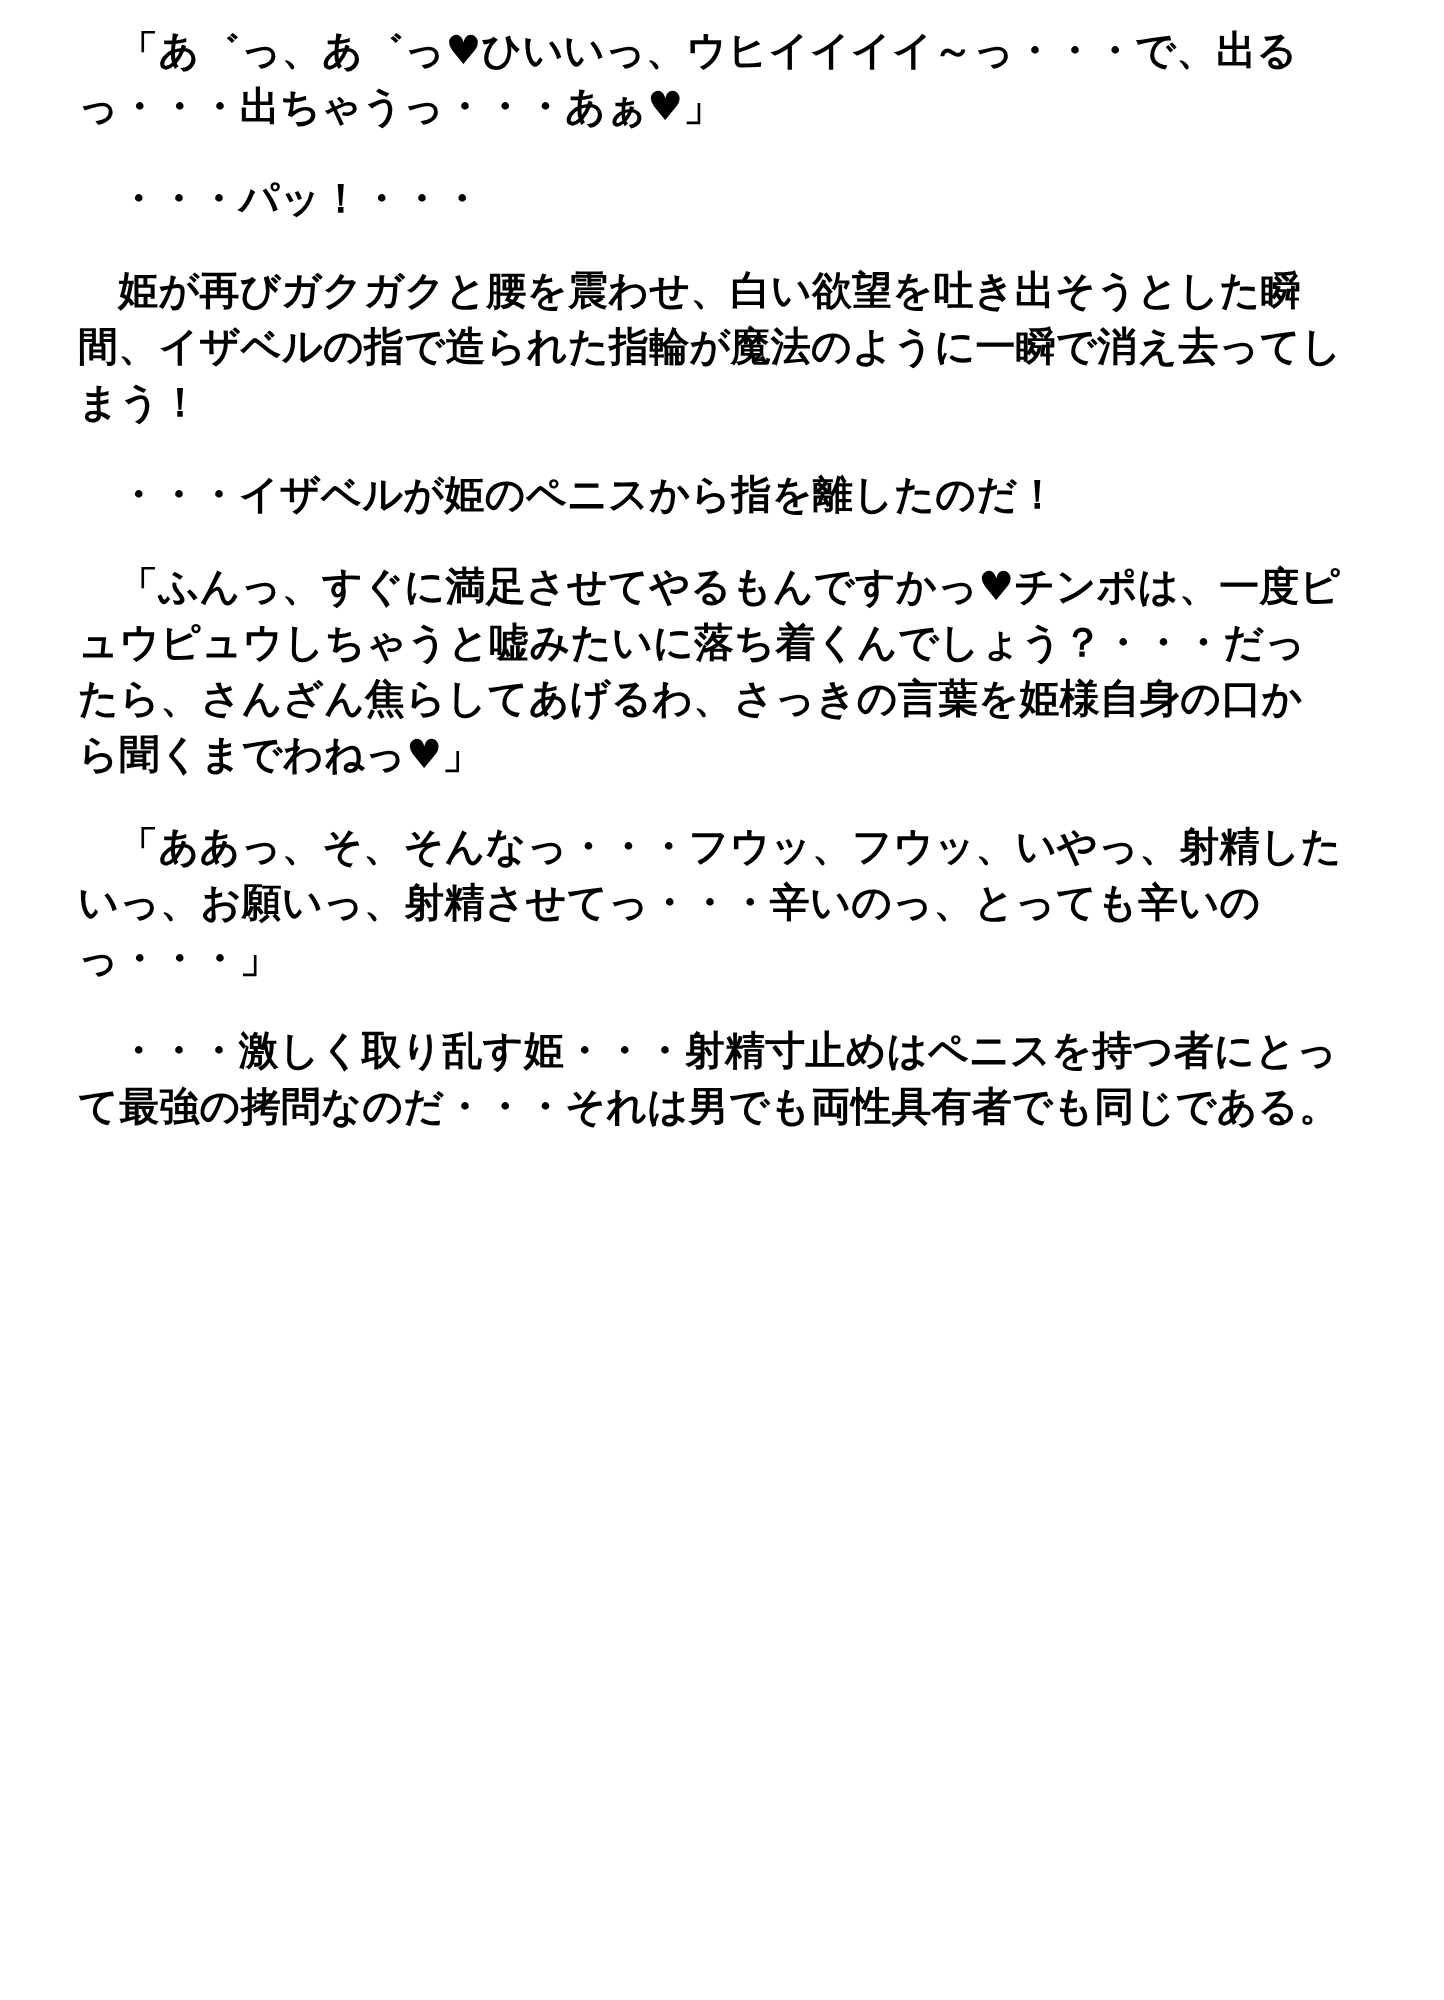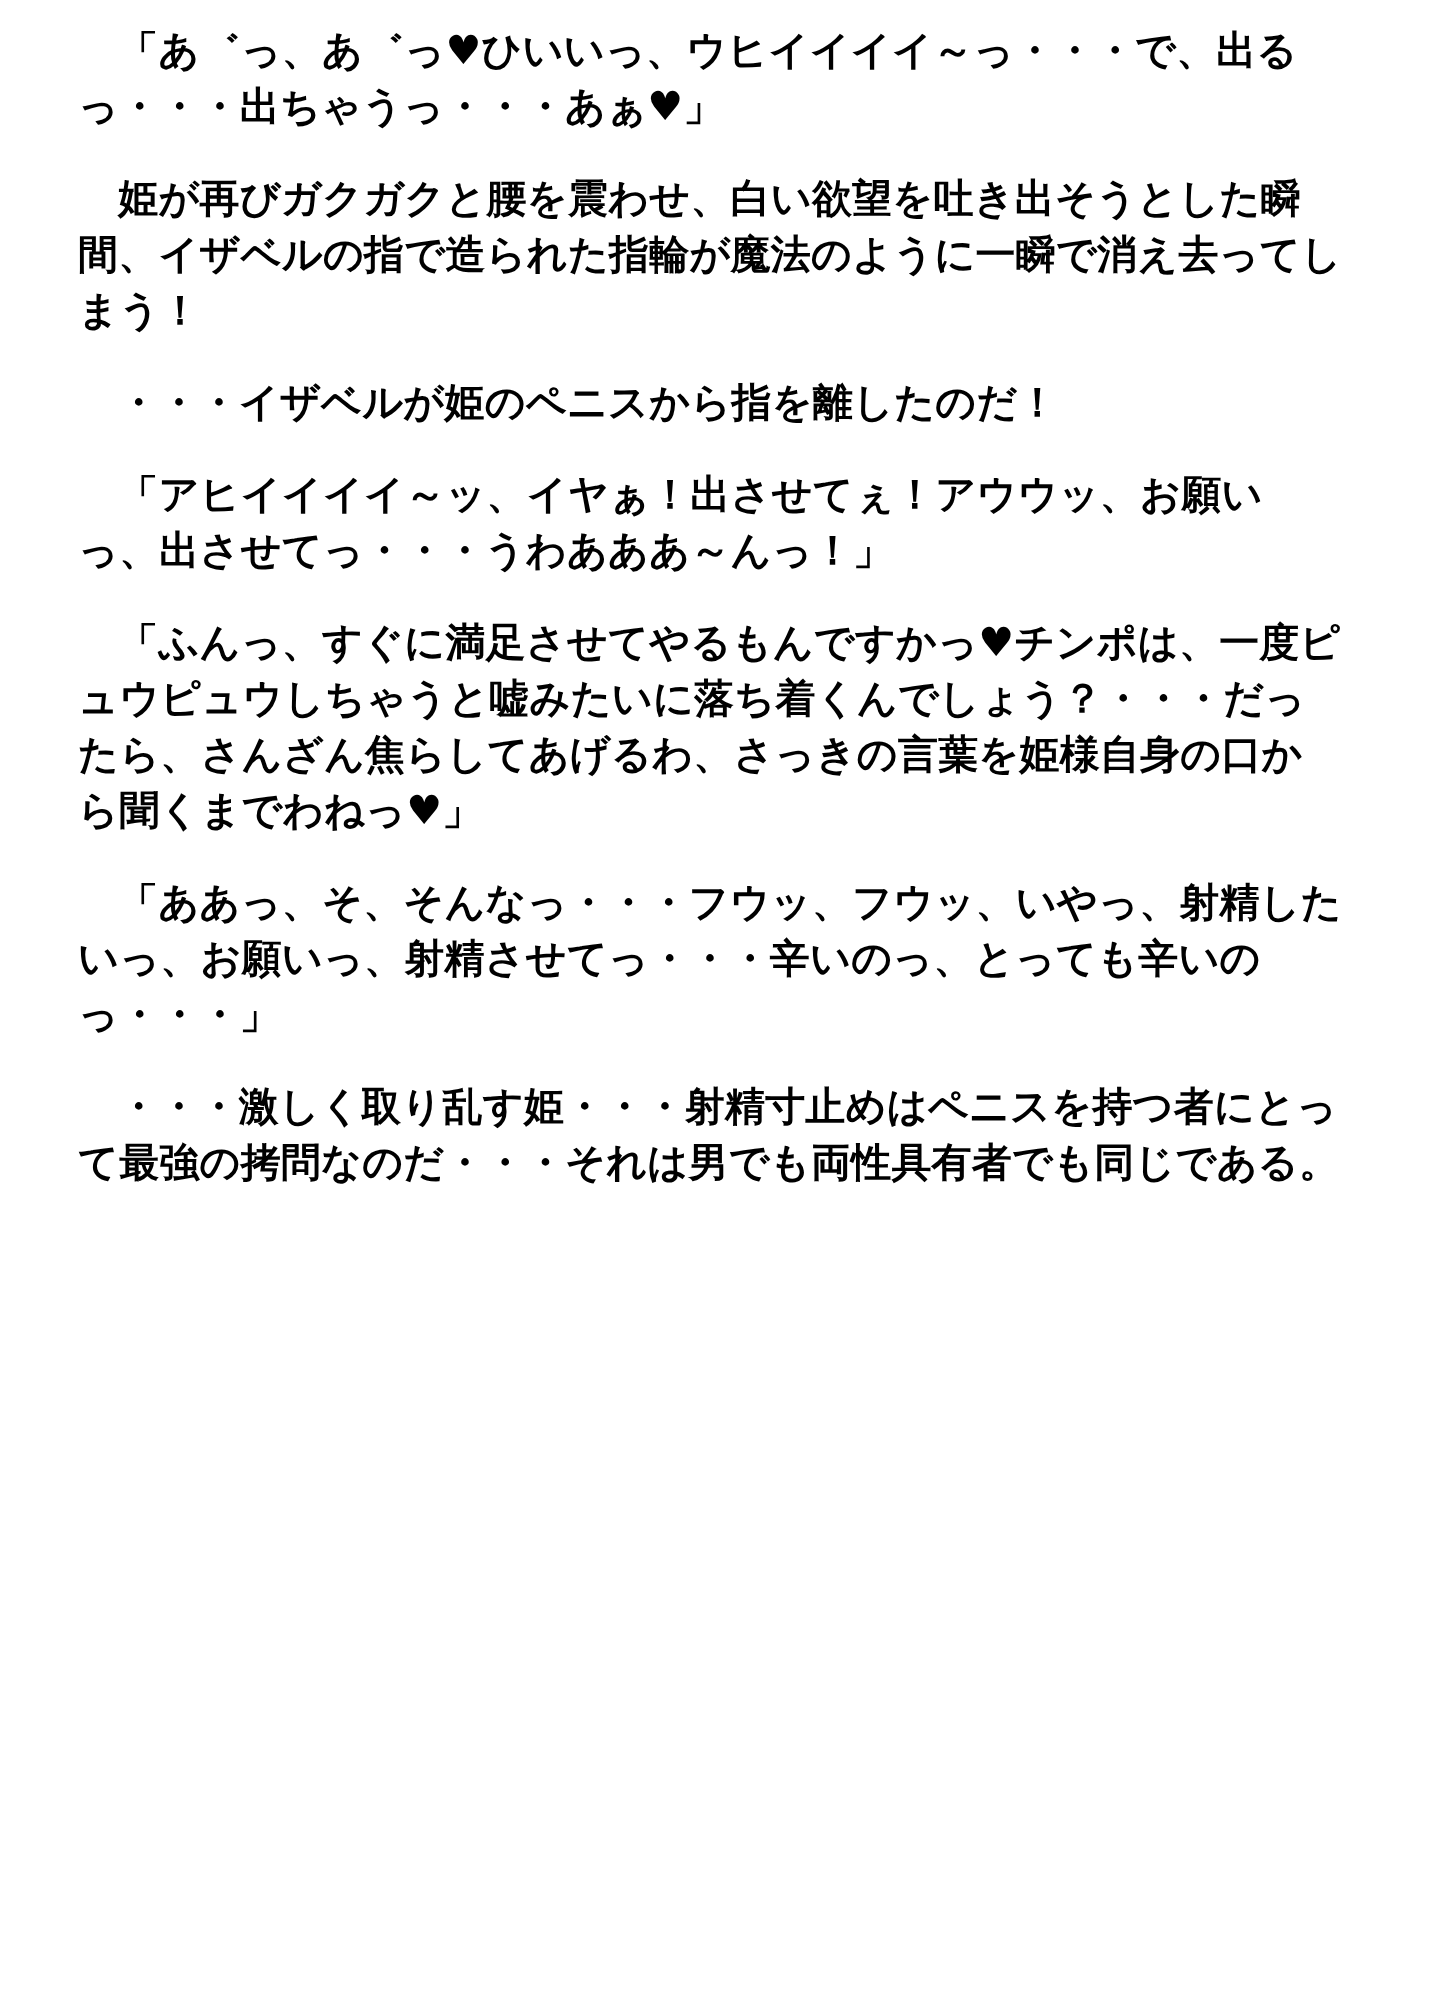--- a/index.html
+++ b/index.html
@@ -36,19 +36,19 @@
   }
   .para.tight {
     margin-bottom: 0;
   }
 </style>
 </head>
 <body>
 
 <div class="page">
   <p class="para">　「あ゛っ、あ゛っ♥ひいいっ、ウヒイイイイ～っ・・・で、出るっ・・・出ちゃうっ・・・あぁ♥」</p>
+  <p class="para">　・・・パッ！・・・</p>
   <p class="para">　姫が再びガクガクと腰を震わせ、白い欲望を吐き出そうとした瞬間、イザベルの指で造られた指輪が魔法のように一瞬で消え去ってしまう！</p>
   <p class="para">　・・・イザベルが姫のペニスから指を離したのだ！</p>
-  <p class="para">　「アヒイイイイ～ッ、イヤぁ！出させてぇ！アウウッ、お願いっ、出させてっ・・・うわあああ～んっ！」</p>
   <p class="para">　「ふんっ、すぐに満足させてやるもんですかっ♥チンポは、一度ピュウピュウしちゃうと嘘みたいに落ち着くんでしょう？・・・だったら、さんざん焦らしてあげるわ、さっきの言葉を姫様自身の口から聞くまでわねっ♥」</p>
   <p class="para">　「ああっ、そ、そんなっ・・・フウッ、フウッ、いやっ、射精したいっ、お願いっ、射精させてっ・・・辛いのっ、とっても辛いのっ・・・」</p>
   <p class="para">　・・・激しく取り乱す姫・・・射精寸止めはペニスを持つ者にとって最強の拷問なのだ・・・それは男でも両性具有者でも同じである。</p>
 </div>
 
 </body></html>

